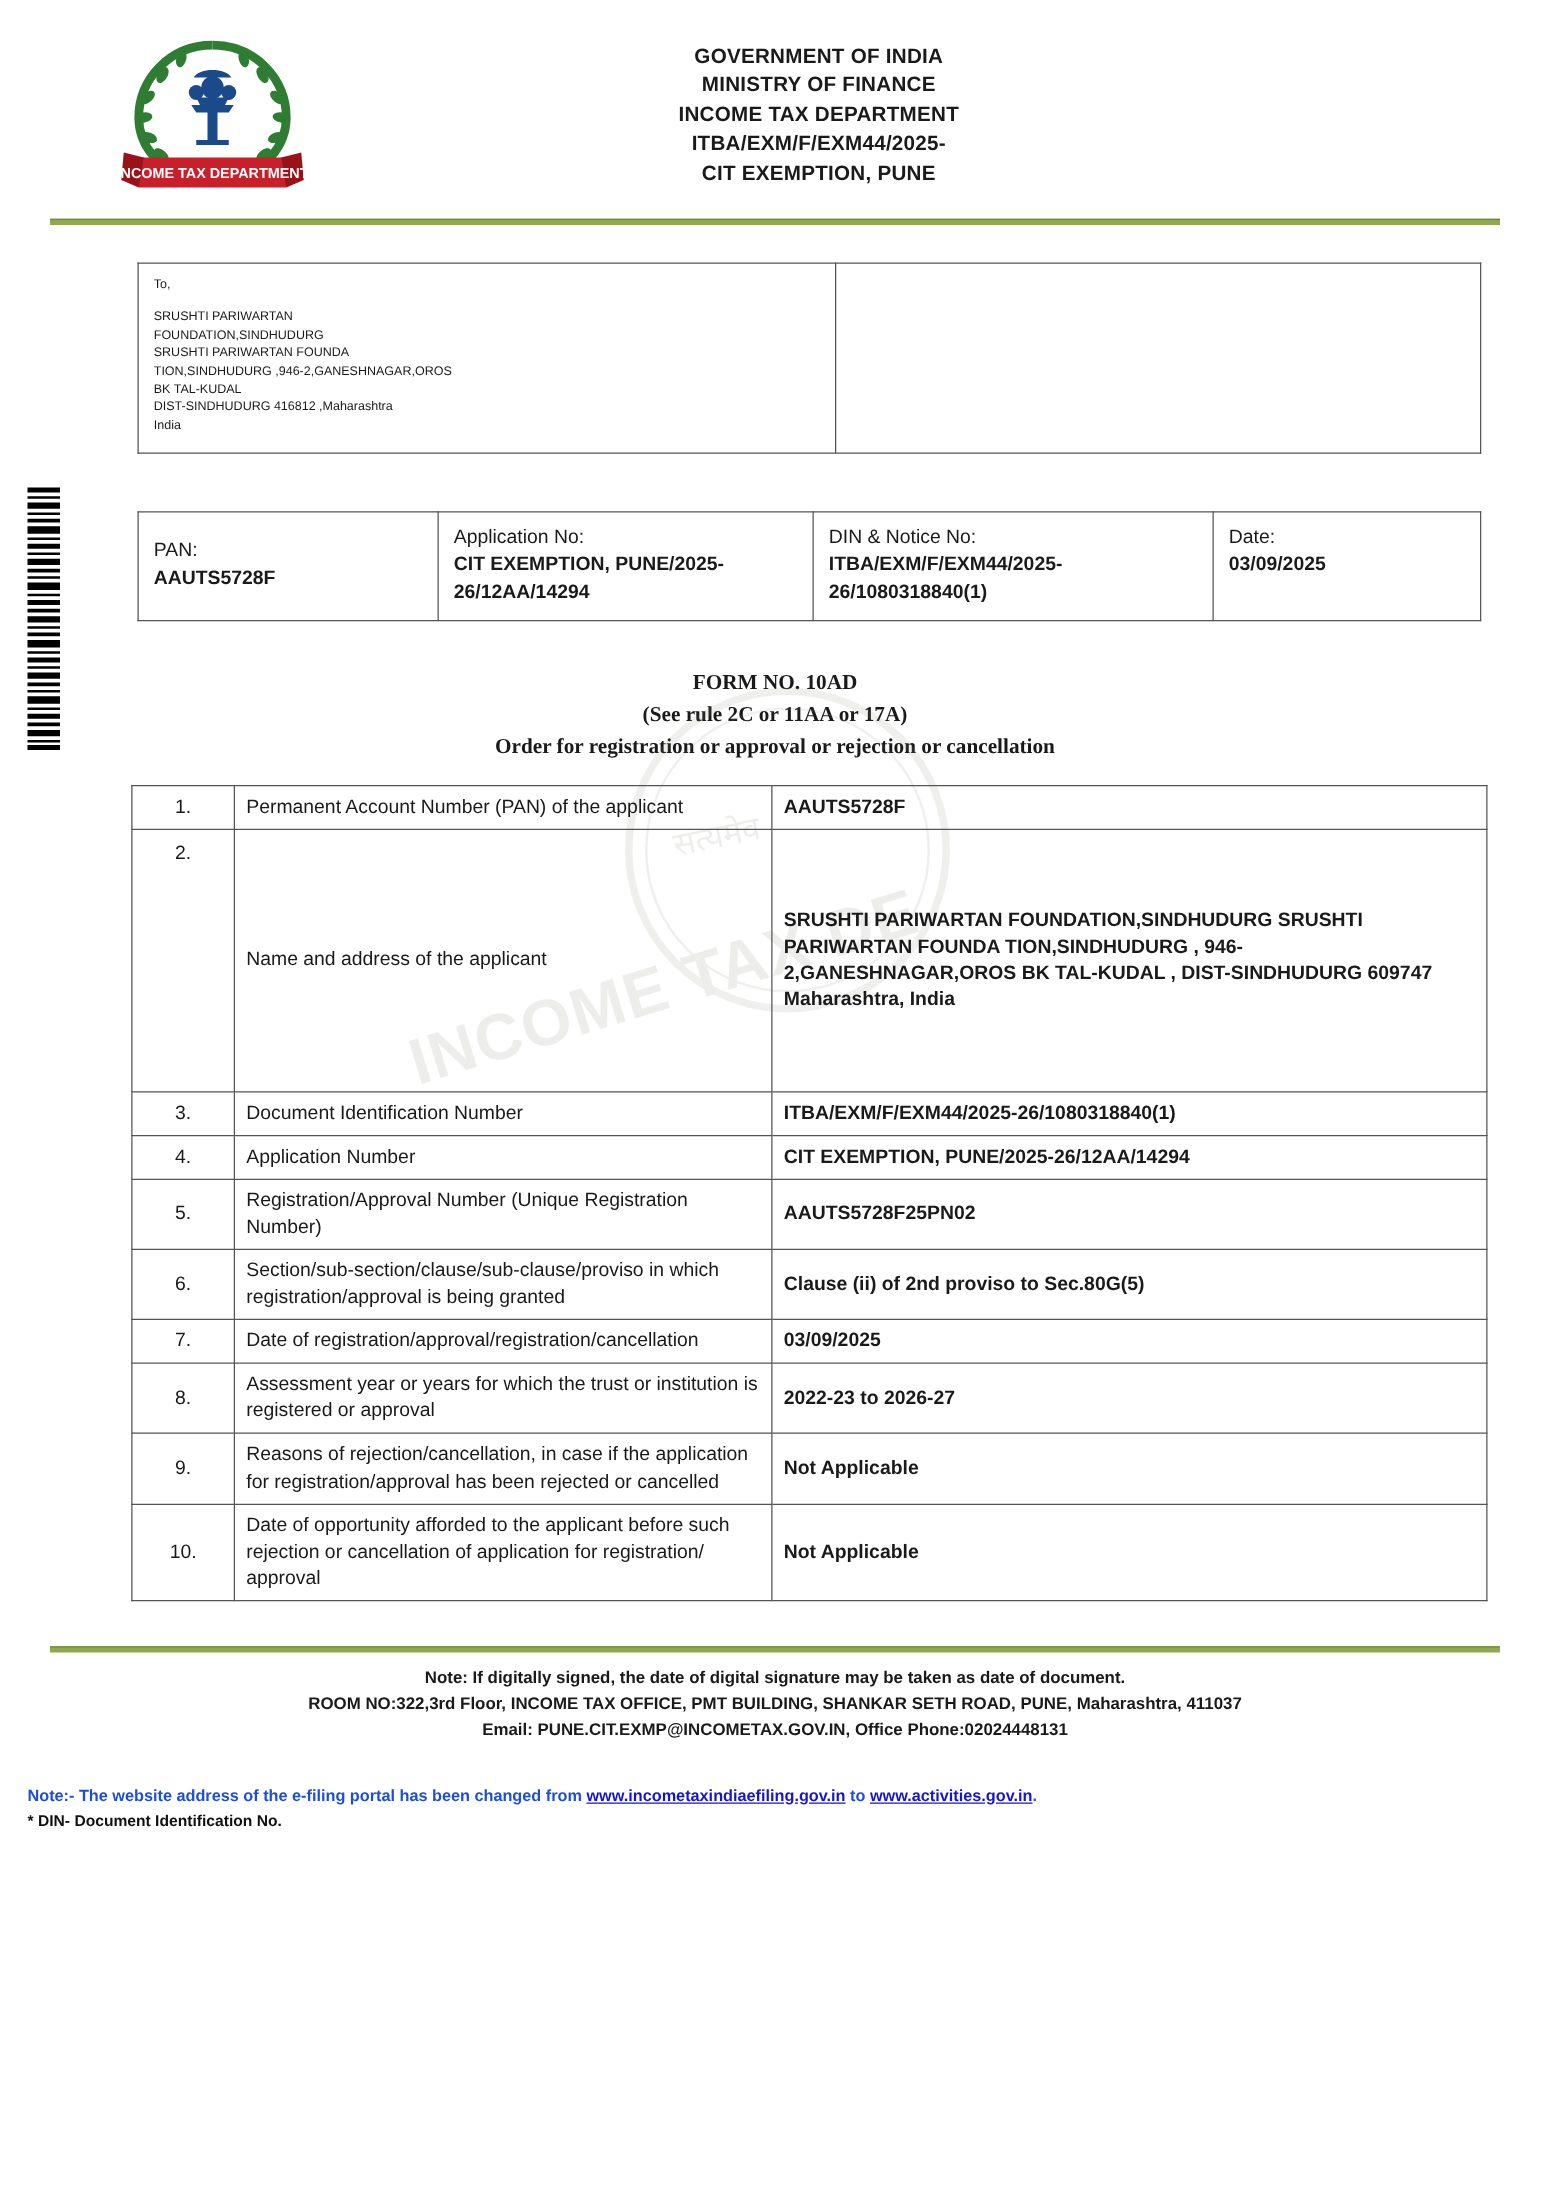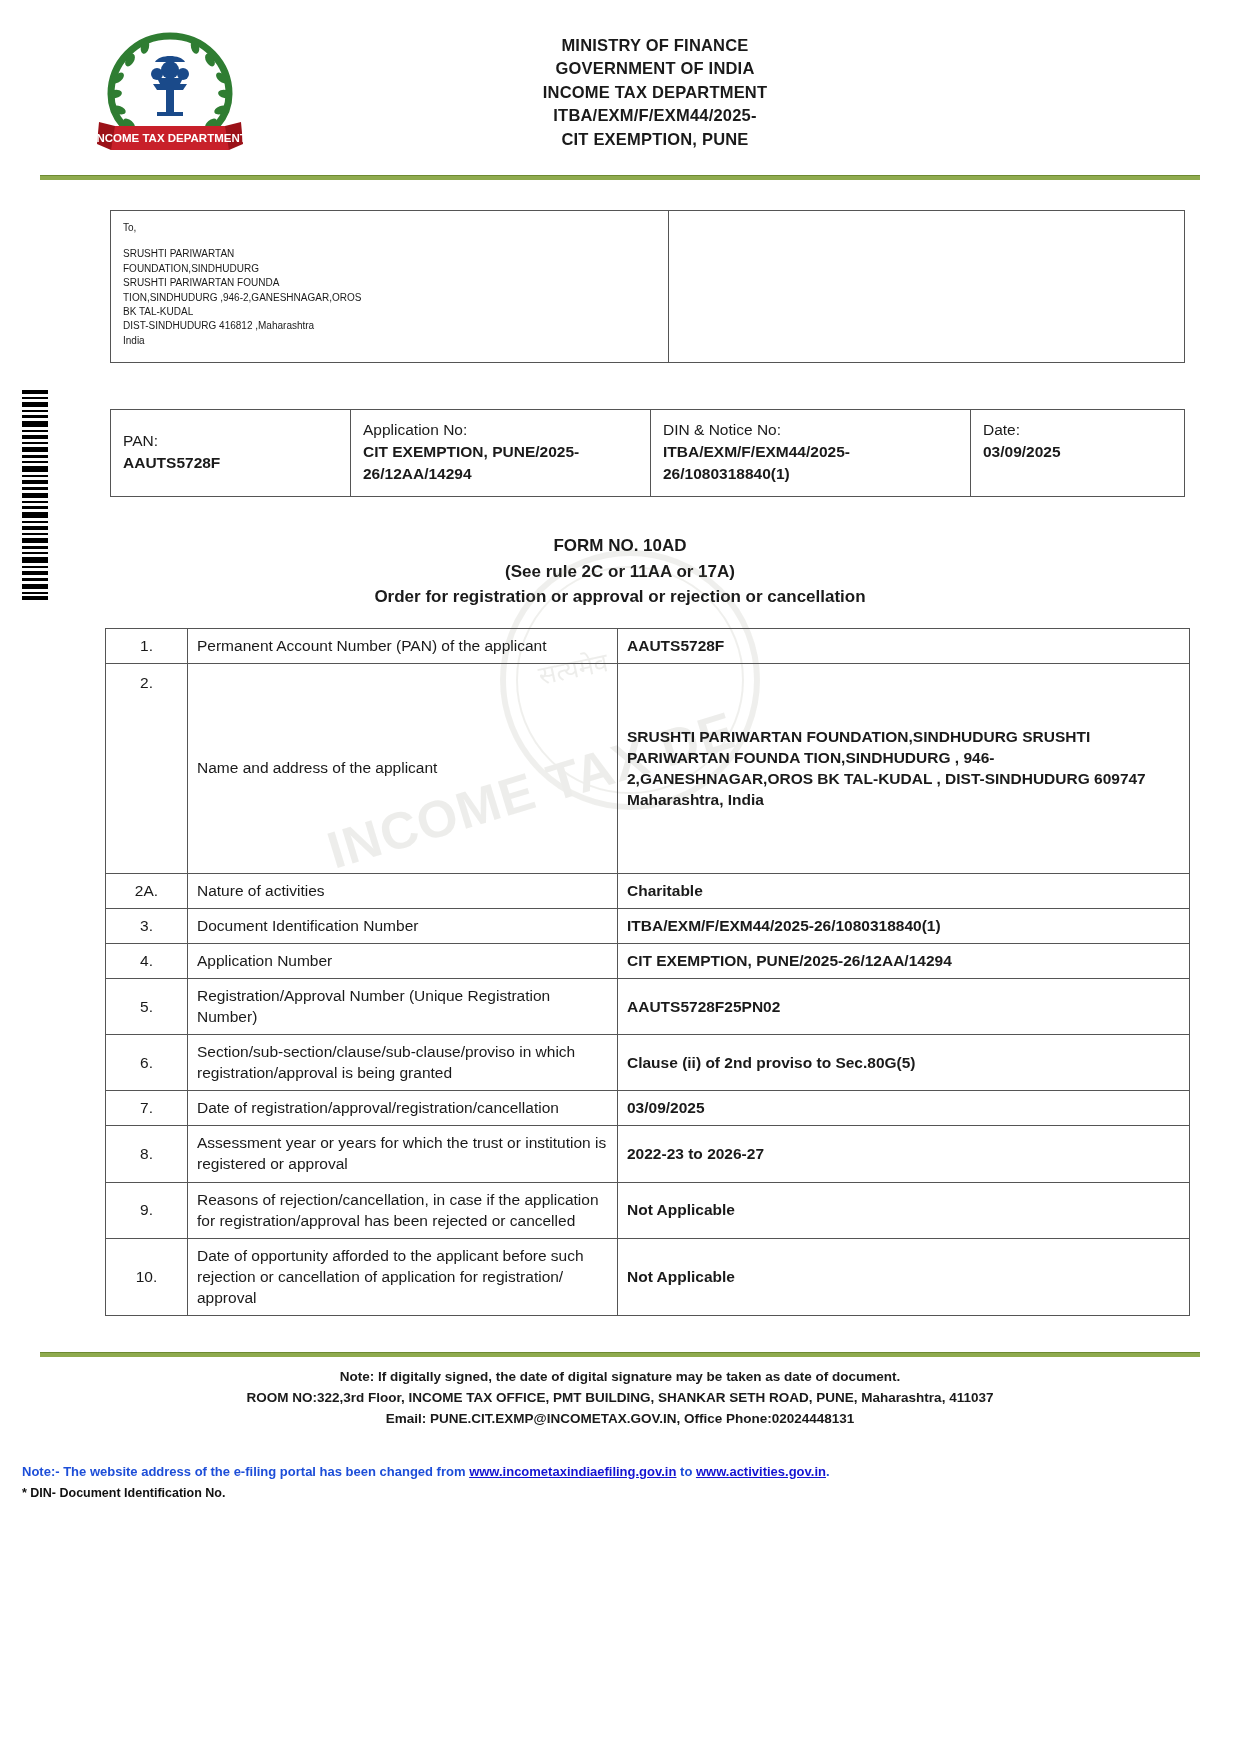--- a/index.html
+++ b/index.html
@@ -95,20 +95,21 @@
   .meta-table .val { font-weight: bold; }
   .meta-cell-center { vertical-align: middle !important; }
 
   
   .form-title {
     text-align: center;
     font-weight: bold;
     font-size: 17px;
     line-height: 1.5;
     margin-top: 36px;
+    font-family: Liberation Serif, serif;
   }
 
   
   .form-table {
     margin: 18px 0 0 105px;
     width: 1085px;
     border-collapse: collapse;
     table-layout: fixed;
   }
   .form-table td {
@@ -266,22 +267,22 @@
         </g>
 
         <path d="M10 100 L140 100 L134 124 L16 124 Z" fill="#c8202a"></path>
         <path d="M4 96 L20 100 L16 124 L2 118 Z" fill="#9b1118"></path>
         <path d="M146 96 L130 100 L134 124 L148 118 Z" fill="#9b1118"></path>
         <text x="75" y="116" font-size="11.5" font-weight="bold" fill="#ffffff" text-anchor="middle" font-family="Liberation Sans, sans-serif">INCOME TAX DEPARTMENT</text>
       </svg>
     </div>
   </div>
   <div class="header-text">
+    <div>GOVERNMENT OF INDIA</div>
     <div>MINISTRY OF FINANCE</div>
-    <div>GOVERNMENT OF INDIA</div>
     <div>INCOME TAX DEPARTMENT</div>
     <div>ITBA/EXM/F/EXM44/2025-</div>
     <div>CIT EXEMPTION, PUNE</div>
   </div>
 </div>
 
 <div class="rule"></div>
 
 <div class="watermark">
   <div class="wm-ring"></div>
@@ -343,25 +344,20 @@
     <td class="sn">1.</td>
     <td class="desc">Permanent Account Number (PAN) of the applicant</td>
     <td class="val">AAUTS5728F</td>
   </tr>
   <tr>
     <td class="sn top" style="height:210px">2.</td>
     <td class="desc">Name and address of the applicant</td>
     <td class="val">SRUSHTI PARIWARTAN FOUNDATION,SINDHUDURG SRUSHTI PARIWARTAN FOUNDA TION,SINDHUDURG , 946-2,GANESHNAGAR,OROS BK TAL-KUDAL , DIST-SINDHUDURG 609747 Maharashtra, India</td>
   </tr>
   <tr>
-    <td class="sn">2A.</td>
-    <td class="desc">Nature of activities</td>
-    <td class="val">Charitable</td>
-  </tr>
-  <tr>
     <td class="sn">3.</td>
     <td class="desc">Document Identification Number</td>
     <td class="val">ITBA/EXM/F/EXM44/2025-26/1080318840(1)</td>
   </tr>
   <tr>
     <td class="sn">4.</td>
     <td class="desc">Application Number</td>
     <td class="val">CIT EXEMPTION, PUNE/2025-26/12AA/14294</td>
   </tr>
   <tr>

